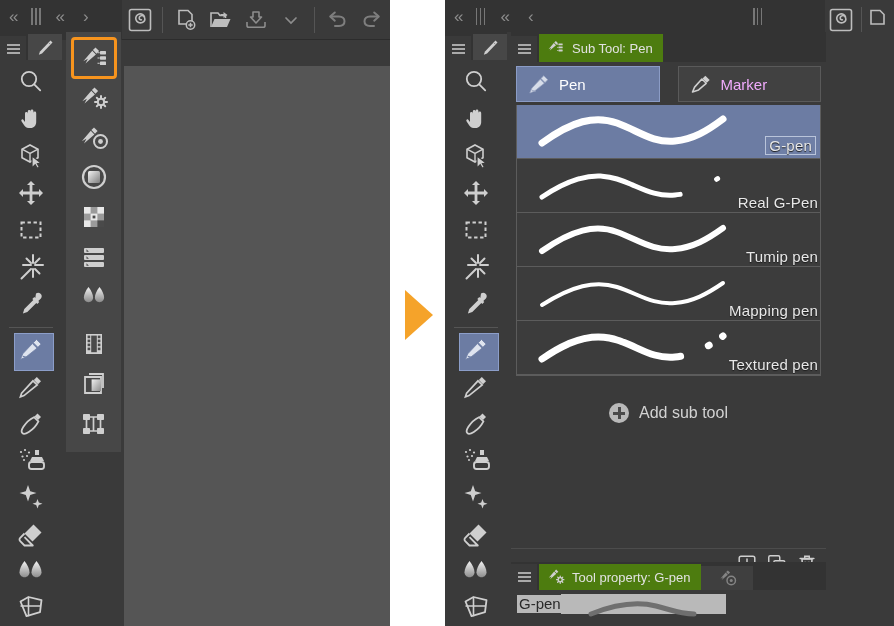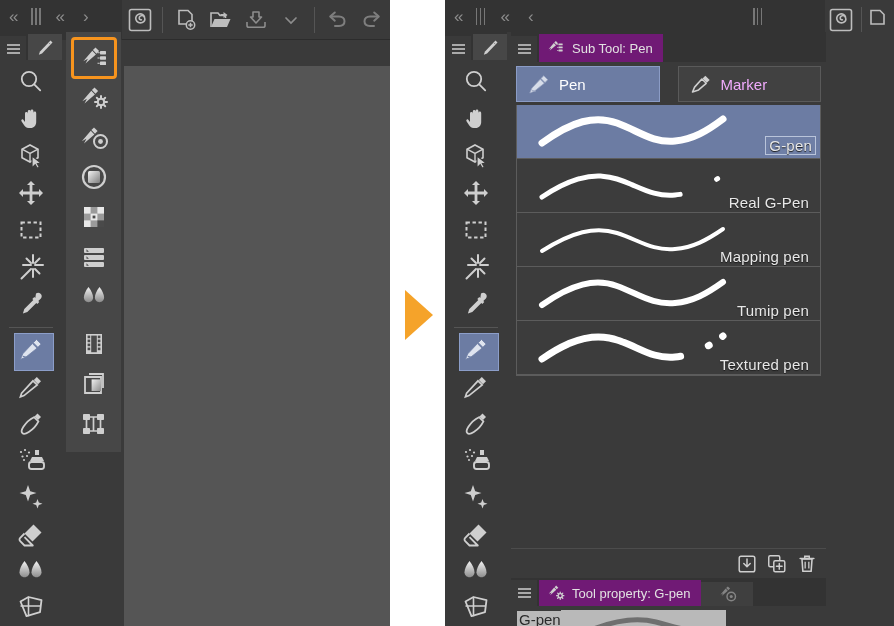--- a/index.html
+++ b/index.html
@@ -60,21 +60,21 @@
     background:#3a3a3a; margin-right:2px;
   }
   .ham .bars {
     width:13px; height:10px;
     background:
       linear-gradient(#aaa 0 1.6px,transparent 1.6px 4.2px,
         #aaa 4.2px 5.8px,transparent 5.8px 8.4px,#aaa 8.4px 10px);
   }
   .tab {
     height:28px; display:flex; align-items:center; gap:6px;
-    padding:0 10px 0 7px; background:#701a75; color:#e2e2e2;
+    padding:0 10px 0 7px; background:#4d7c0f; color:#e2e2e2;
     font-size:13px; white-space:nowrap;
   }
   .tab.inactive { background:#3f3f3f; }
 
   
   .toolcol {
     position:absolute; width:62px; background:#3a3a3a;
     display:flex; flex-direction:column; align-items:center;
     padding-top:4px;
   }
@@ -112,21 +112,21 @@
 
   .subtool-list { border:1px solid #5c5c5c; border-top:none; }
   .subtool {
     position:relative; height:54px; border-bottom:1px solid #5c5c5c;
     background:#3c3c3c; overflow:hidden;
   }
   .subtool:last-child { border-bottom:1px solid #5c5c5c;text-align:center; }
   .subtool.selected { background:#6c7ca3; }
   .subtool .stroke { position:absolute; left:0; top:0; }
   .subtool .nm {
-    position:absolute; right:11px; bottom:1px; font-size:15px; color:#e8e8e8;
+    position:absolute; right:2px; bottom:1px; font-size:15px; color:#e8e8e8;
     letter-spacing:.2px; text-shadow:0 1px 1px #1a1a1a;
   }
   .subtool.selected .nm {
     background:#6f7fa6; border:1px solid #b9c4da; padding:0 3px; bottom:3px; right:4px;
   }
   .addsub {
     display:flex; align-items:center; justify-content:center; gap:10px;
     height:74px; color:#d2d2d2; font-size:16px;
   }
   .plusicon {
@@ -689,41 +689,45 @@
 
         <div class="subtool">
           <svg class="stroke" width="295" height="54" viewBox="0 0 295 54">
             <path d="M25 38C55 18 78 13 100 20c22 7 35 18 58 16 18-1.5 32-9 48-20" fill="none" stroke="#ffffff" stroke-width="5" stroke-linecap="round" stroke-dasharray="40 1.2 22 1.6 30 1 50"></path>
           </svg>
           <span class="nm">Real G-Pen</span>
         </div>
 
         <div class="subtool">
           <svg class="stroke" width="295" height="54" viewBox="0 0 295 54">
-            <path d="M25 38C55 19 78 13 100 20c22 7 35 18 58 16 18-1.5 32-9 48-20" fill="none" stroke="#ffffff" stroke-width="4" stroke-linecap="round"></path>
-          </svg>
-          <span class="nm">Mapping pen</span>
+            <path d="M25 38C55 17 78 11 100 19c22 8 35 19 58 17 18-1.6 32-9.5 48-21" fill="none" stroke="#ffffff" stroke-width="6" stroke-linecap="round"></path>
+          </svg>
+          <span class="nm">Tumip pen</span>
         </div>
 
         <div class="subtool">
           <svg class="stroke" width="295" height="54" viewBox="0 0 295 54">
-            <path d="M25 38C55 17 78 11 100 19c22 8 35 19 58 17 18-1.6 32-9.5 48-21" fill="none" stroke="#ffffff" stroke-width="6" stroke-linecap="round"></path>
-          </svg>
-          <span class="nm">Tumip pen</span>
+            <path d="M25 38C55 19 78 13 100 20c22 7 35 18 58 16 18-1.5 32-9 48-20" fill="none" stroke="#ffffff" stroke-width="4" stroke-linecap="round"></path>
+          </svg>
+          <span class="nm">Mapping pen</span>
         </div>
 
 
         <div class="subtool">
           <svg class="stroke" width="295" height="54" viewBox="0 0 295 54">
             <path d="M25 38C55 17 78 12 100 19c22 7 35 19 58 17 18-1.6 32-9.5 48-21" fill="none" stroke="#ffffff" stroke-width="7" stroke-linecap="round" stroke-dasharray="30 1 16 1.4 24 1 12 1.6 60"></path>
           </svg>
           <span class="nm">Textured pen</span>
         </div>
       </div>
 
+      <div class="addsub">
+        <span class="plusicon"></span>
+        <span>Add sub tool</span>
+      </div>
 
       <div class="pal-footer" style="position:absolute;left:0;right:0;bottom:0;">
         <span style="display:flex;">
           <svg width="22" height="22" viewBox="0 0 24 24">
               <rect x="3.5" y="3.5" width="17" height="17" rx="2" fill="none" stroke="#cfcfcf" stroke-width="1.6"></rect>
               <path d="M12 6.5v8M8.5 11.5L12 15l3.5-3.5" fill="none" stroke="#cfcfcf" stroke-width="1.6" stroke-linecap="round" stroke-linejoin="round"></path>
             </svg>
         </span>
         <span style="display:flex;">
           <svg width="22" height="22" viewBox="0 0 24 24">
@@ -736,21 +740,21 @@
           <svg width="22" height="22" viewBox="0 0 24 24">
               <path d="M4.5 6h15" stroke="#cfcfcf" stroke-width="1.7" stroke-linecap="round"></path>
               <path d="M6.5 6.5h11l-1 13.5h-9z" fill="none" stroke="#cfcfcf" stroke-width="1.7" stroke-linejoin="round"></path>
               <path d="M9.5 3.5h5v2.5h-5z" fill="none" stroke="#cfcfcf" stroke-width="1.5"></path>
               <path d="M10 9.5v7.5M14 9.5v7.5" stroke="#cfcfcf" stroke-width="1.4"></path>
             </svg>
         </span>
       </div>
     </div>
 
-    <div class="proppanel" style="left:66px; top:578px; width:315px; height:48px;">
+    <div class="proppanel" style="left:66px; top:562px; width:315px; height:48px;">
       <div style="height:28px; display:flex; align-items:flex-end; background:#333333;">
         <div class="ham">
             <span class="bars"></span>
           </div>
         <div class="tab" style="height:26px;">
           <span style="display:flex;">
             <svg width="20" height="20" viewBox="0 0 26 26">
                 <path d="M13.2 3.4l2.8 2.8-2 2-2.8-2.8z" fill="#cfcfcf"></path>
                 <path d="M10.6 6l2.8 2.8-8 7 1.8-3.6-3.6 1.8z" fill="#cfcfcf"></path>
                 <circle cx="18.5" cy="16.5" r="2.6" fill="none" stroke="#cfcfcf" stroke-width="1.7"></circle>

